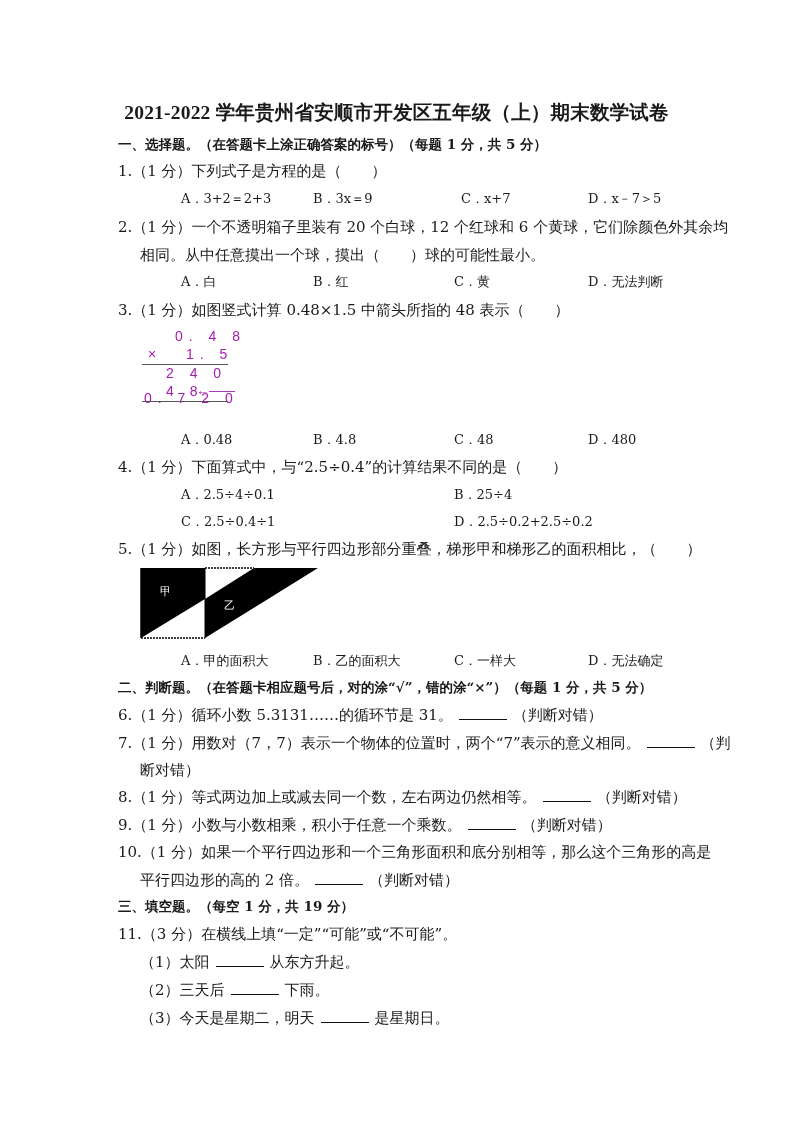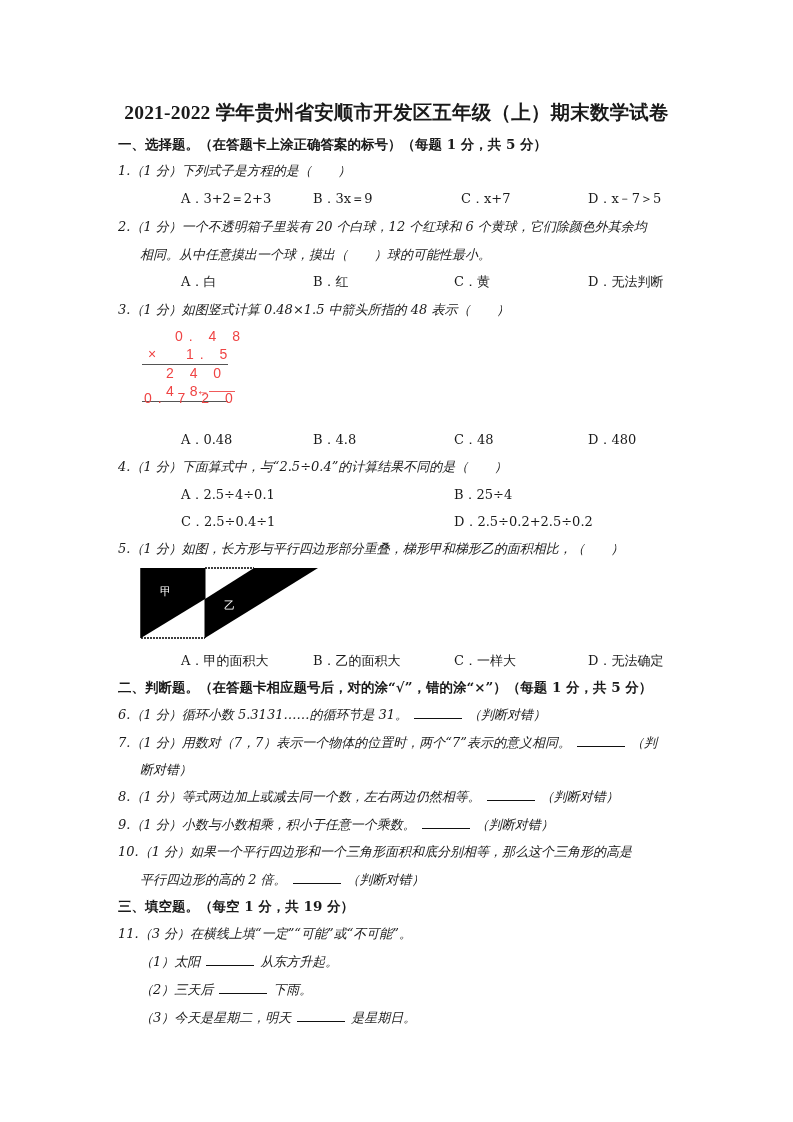--- a/index.html
+++ b/index.html
@@ -2,25 +2,25 @@
 <html><head>
 <meta charset="utf-8">
 <style>
   html,body{margin:0;padding:0;background:#fff;}
   body{width:793px;height:1122px;position:relative;overflow:hidden;
        font-family:"DejaVu Serif","Liberation Serif",serif;color:#1a1a1a;}
   .abs{position:absolute;white-space:nowrap;}
   .title{left:0;width:793px;text-align:center;top:99px;font-size:19.5px;font-weight:bold;
          font-family:"Liberation Serif","DejaVu Serif",serif;letter-spacing:0.2px;}
   .sec{font-weight:bold;font-size:13.5px;left:118px;}
-  .q{font-size:13px;left:118px;font-style:italic;}
+  .q{font-size:15px;left:118px;}
   .opt{font-size:13px;margin-left:41px;}
   .blank{display:inline-block;width:48px;border-bottom:1px solid #111;height:12px;vertical-align:baseline;margin:0 6px;}
   .vert{left:140px;top:328px;width:100px;height:92px;font-family:"Liberation Sans","DejaVu Sans",sans-serif;
-        color:#ef4444;font-size:14px;}
+        color:#a21caf;font-size:14px;}
   .vert .row{position:absolute;left:0;white-space:nowrap;letter-spacing:6px;}
   .vert .hr{position:absolute;left:2px;width:86px;border-top:1px solid #555;}
   .fig{left:140px;top:566px;}
 </style>
 </head>
 <body>
 
 <div class="abs title">2021-2022 学年贵州省安顺市开发区五年级（上）期末数学试卷</div>
 
 <div class="abs sec" style="top:136px">一、选择题。（在答题卡上涂正确答案的标号）（每题 1 分，共 5 分）</div>

